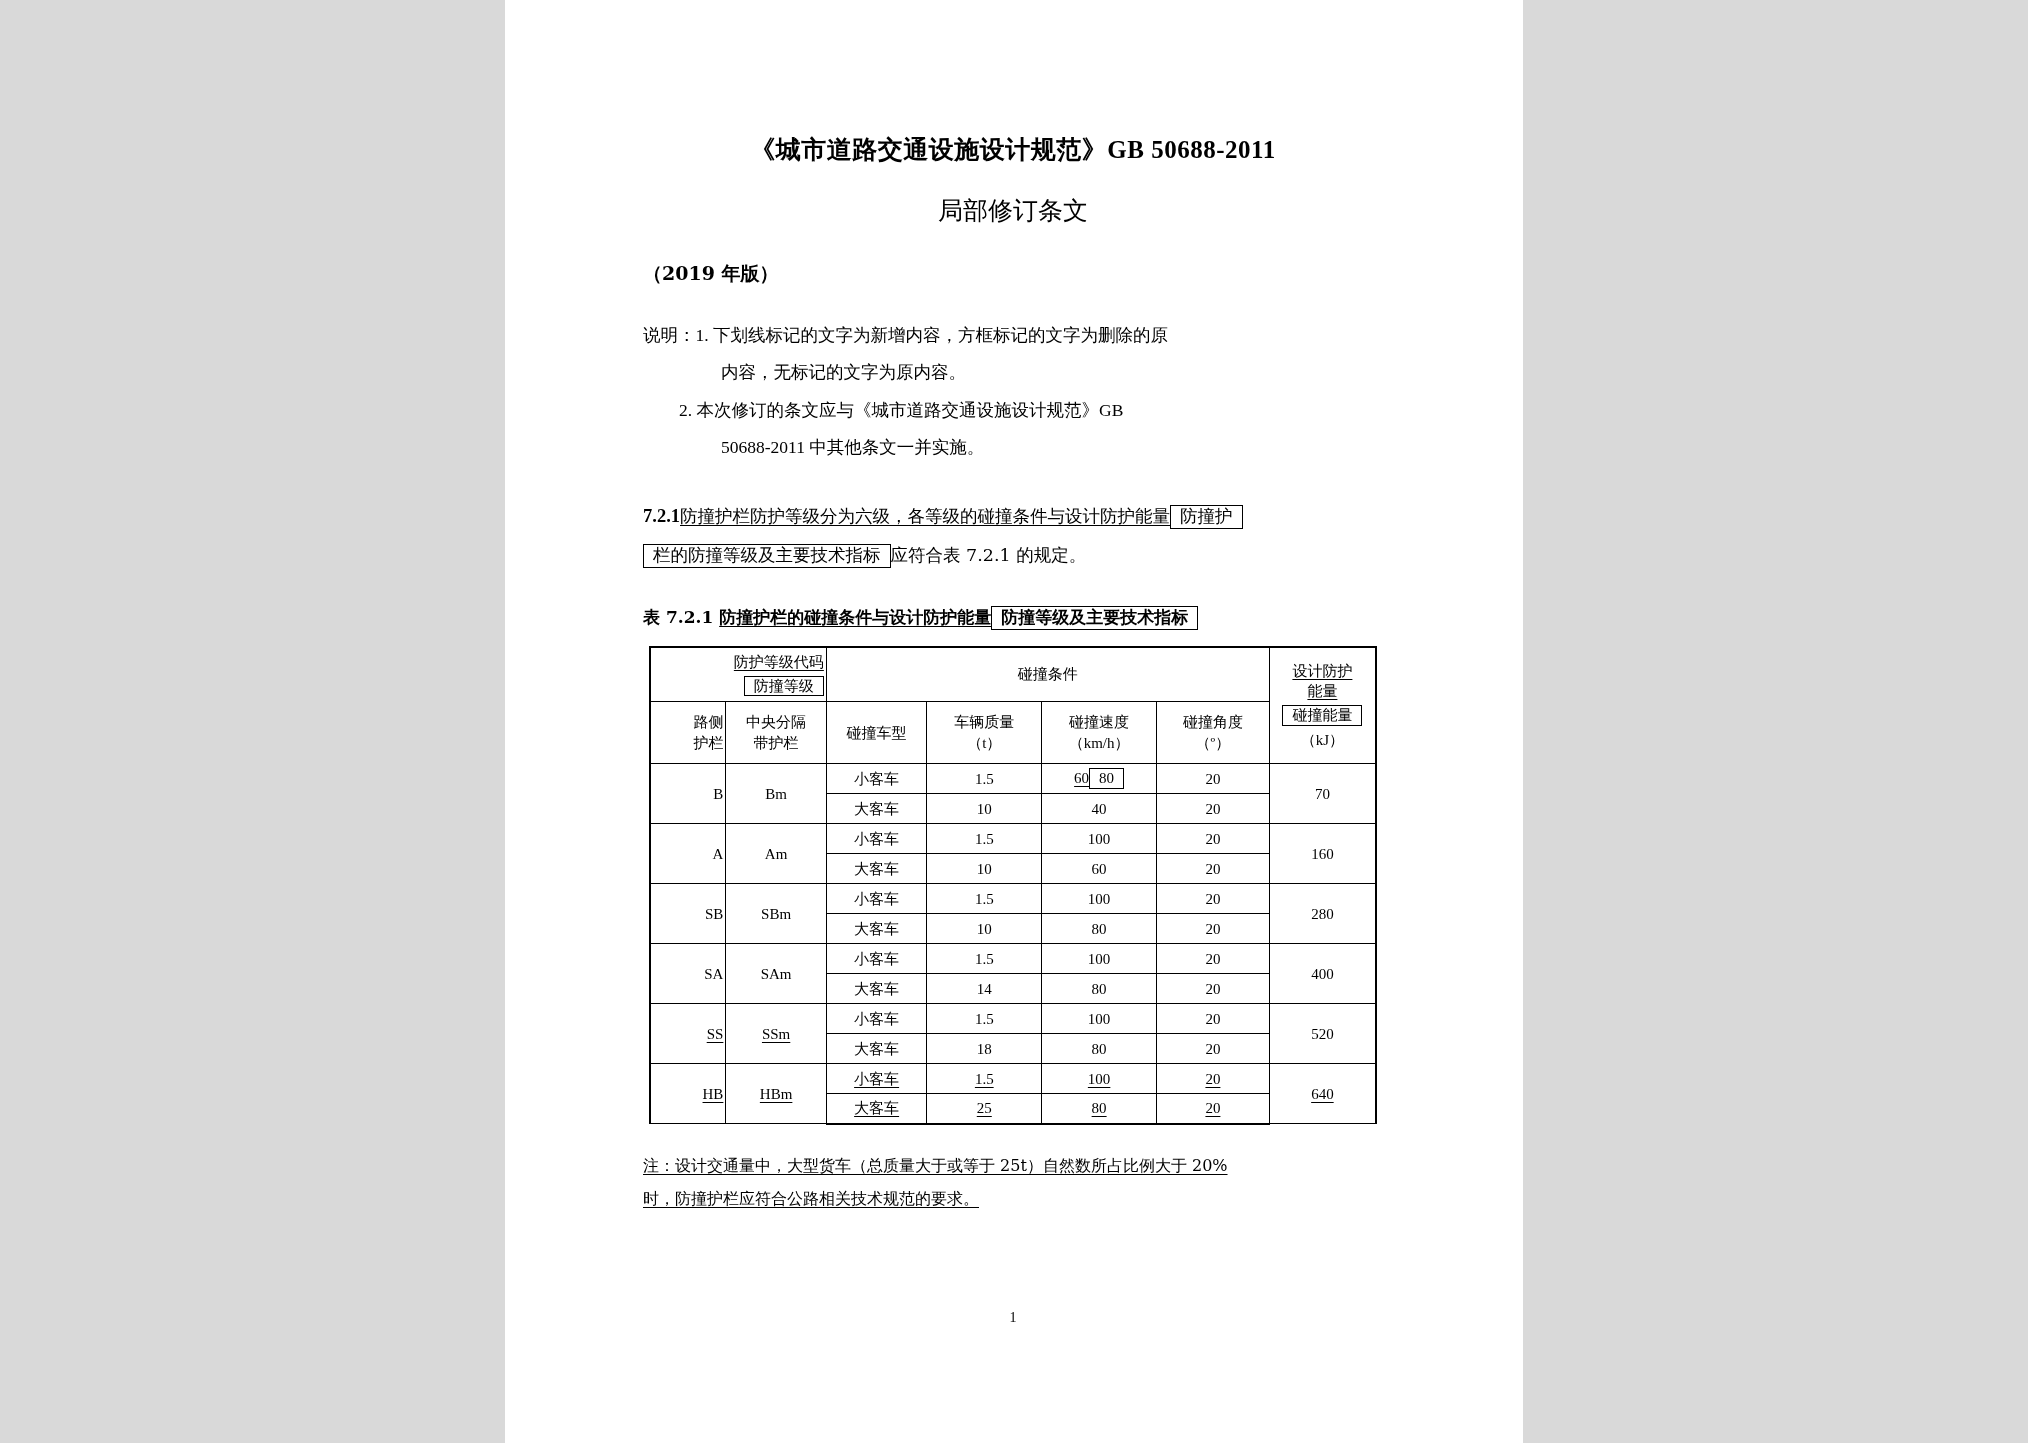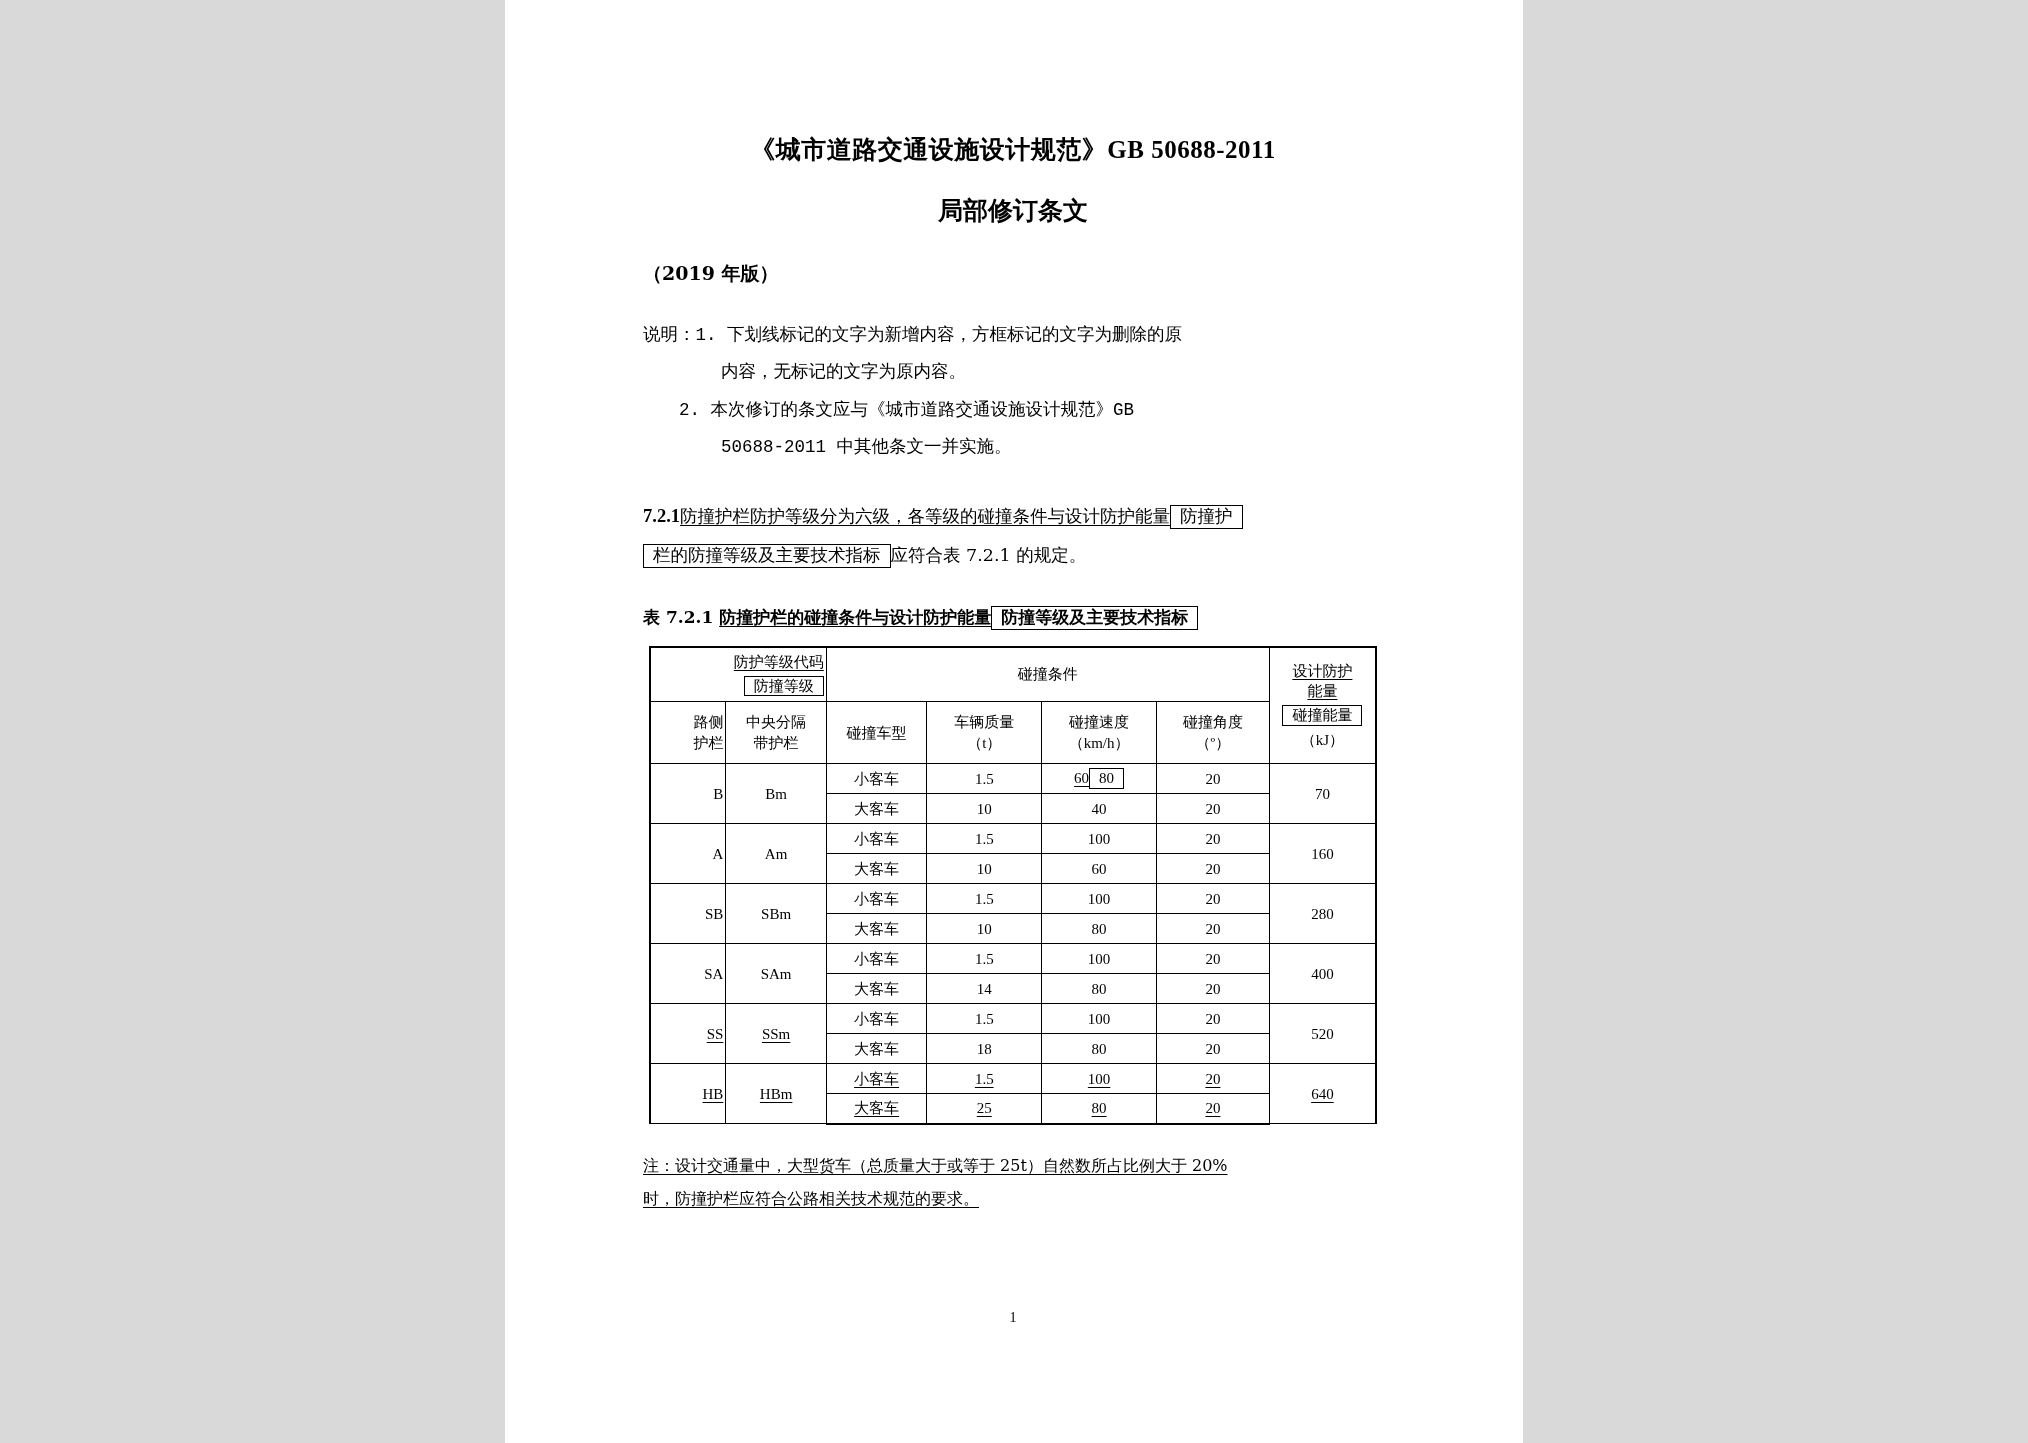--- a/index.html
+++ b/index.html
@@ -39,33 +39,33 @@
     font-size: 25px;
     font-weight: bold;
     letter-spacing: 0.5px;
     line-height: 1.3;
   }
   .title1 .cn { font-family: "DejaVu Serif", "Liberation Serif", serif; }
   .title2 {
     margin-top: 27px;
     text-align: center;
     font-size: 25px;
-    font-weight: bold;
+    font-weight: normal;
     font-family: "DejaVu Serif", "Liberation Serif", serif;
   }
   .title3 {
     margin-top: 34px;
     font-size: 19px;
     font-weight: bold;
     font-family: "DejaVu Serif", "Liberation Serif", serif;
   }
   .note-block {
     margin-top: 30px;
     font-size: 17.5px;
-    font-family: Liberation Mono, monospace;
+    font-family: Liberation Serif, serif;
     line-height: 2.15;
     color: #000;
   }
   .note-line { text-align: justify; }
   .note-l1 { padding-left: 0px; }
   .note-l2 { padding-left: 78px; }
   .note-l3 { padding-left: 36px; }
   .note-l4 { padding-left: 78px; }
 
   .clause {

